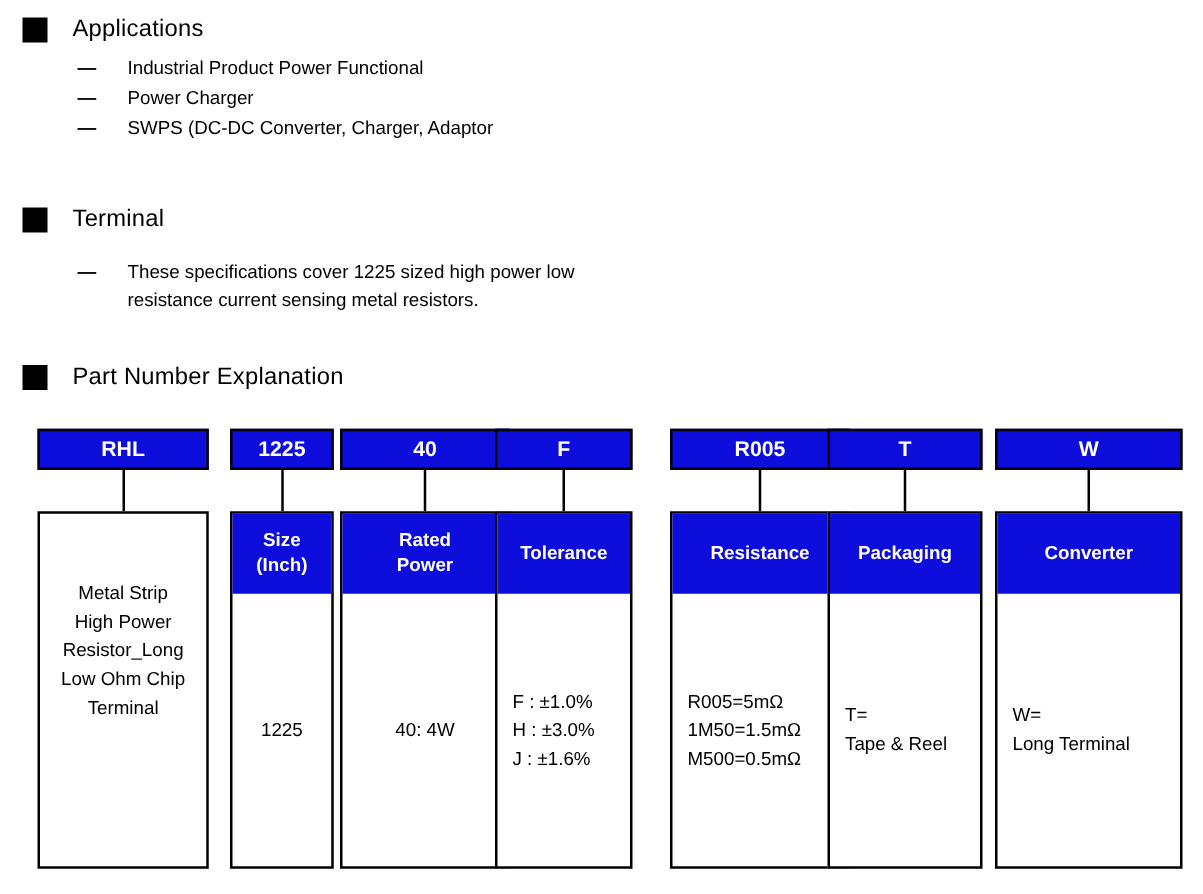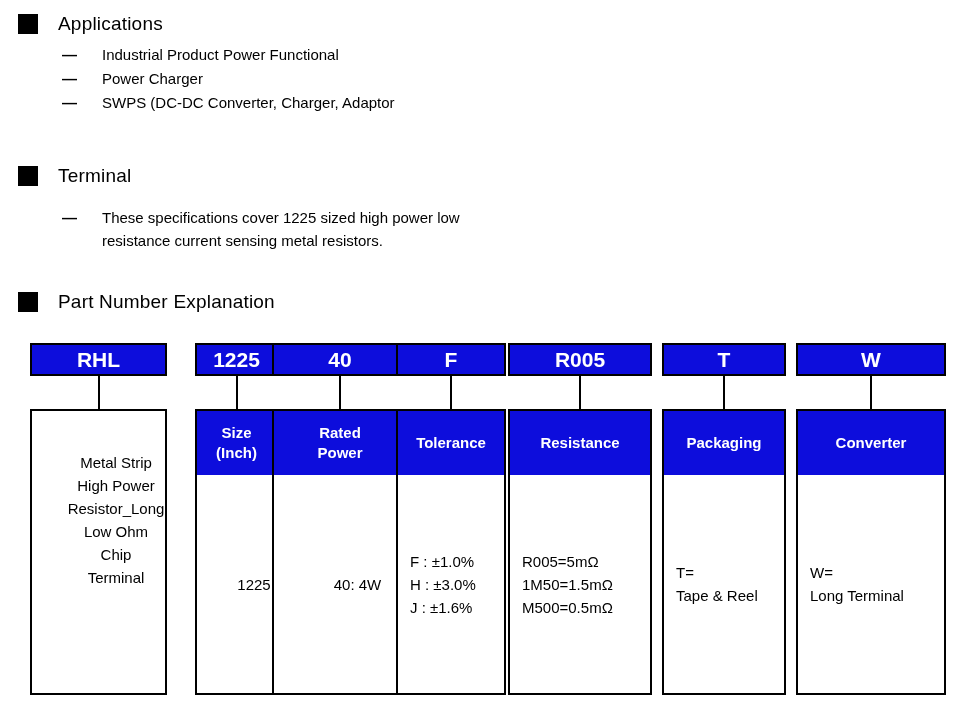--- a/index.html
+++ b/index.html
@@ -48,21 +48,21 @@
   .dash-text { line-height: 24px; }
   .dash-text-multiline div { line-height: 23px; }
   
   .pn-diagram { position: absolute; top: 343px; left: 0; width: 962px; height: 352px; }
   .pn-col { position: absolute; top: 0; }
   .pn-code {
     height: 29px;
     background: var(--header-blue, #0d0ddc);
     border: 2px solid var(--border-black, #000);
     color: var(--header-text, #fff);
-    font-size: 21px;
+    font-size: 17px;
     font-weight: bold;
     display: flex; align-items: center; justify-content: center;
   }
   .pn-connector {
     width: 2px; height: 33px;
     background: var(--border-black, #000);
     margin: 0 auto;
   }
   .pn-box {
     border: 2px solid var(--border-black, #000);
@@ -76,21 +76,21 @@
     font-size: 15px;
     font-weight: bold;
     line-height: 20px;
     display: flex; flex-direction: column; justify-content: center;
     text-align: center;
   }
   .pn-desc {
     height: 218px;
     font-size: 15px;
     line-height: 23px;
-    display: flex; flex-direction: column; justify-content: center; padding-left: 35px;
+    display: flex; flex-direction: column; justify-content: center;
   }
   .desc-center { text-align: center; }
   .desc-left { text-align: left; padding-left: 12px; padding-right: 4px; }
 </style>
 </head>
 <body>
 
 <div class="page">
 
   <div class="section" style="top:14px">
@@ -146,21 +146,21 @@
         <div class="pn-desc desc-center">
           <div>Metal Strip</div>
           <div>High Power</div>
           <div>Resistor_Long</div>
           <div>Low Ohm Chip</div>
           <div>Terminal</div>
         </div>
       </div>
     </div>
 
-    <div class="pn-col" style="left:195px;width:83px">
+    <div class="pn-col" style="left:184px;width:83px">
       <div class="pn-code">1225</div>
       <div class="pn-connector"></div>
       <div class="pn-box">
         <div class="pn-label">
           <div>Size</div>
           <div>(Inch)</div>
         </div>
         <div class="pn-desc desc-center">
           <div>1225</div>
         </div>
@@ -190,21 +190,21 @@
           <div></div>
         </div>
         <div class="pn-desc desc-left">
           <div>F : ±1.0%</div>
           <div>H : ±3.0%</div>
           <div>J : ±1.6%</div>
         </div>
       </div>
     </div>
 
-    <div class="pn-col" style="left:508px;width:144px">
+    <div class="pn-col" style="left:536px;width:144px">
       <div class="pn-code">R005</div>
       <div class="pn-connector"></div>
       <div class="pn-box">
         <div class="pn-label">
           <div>Resistance</div>
           <div></div>
         </div>
         <div class="pn-desc desc-left">
           <div>R005=5mΩ</div>
           <div>1M50=1.5mΩ</div>

